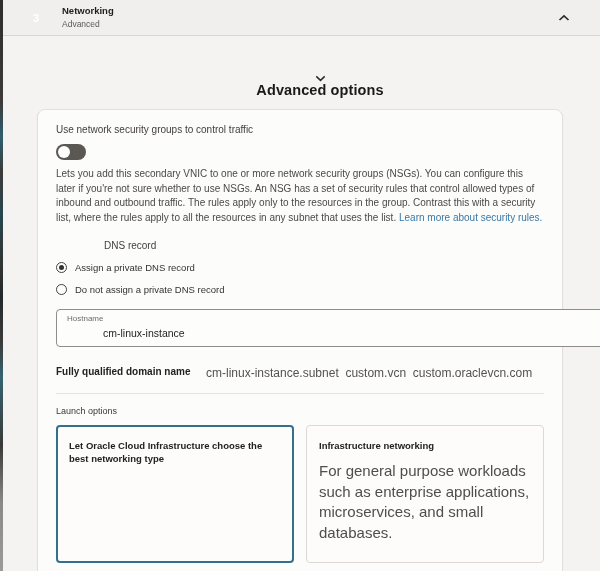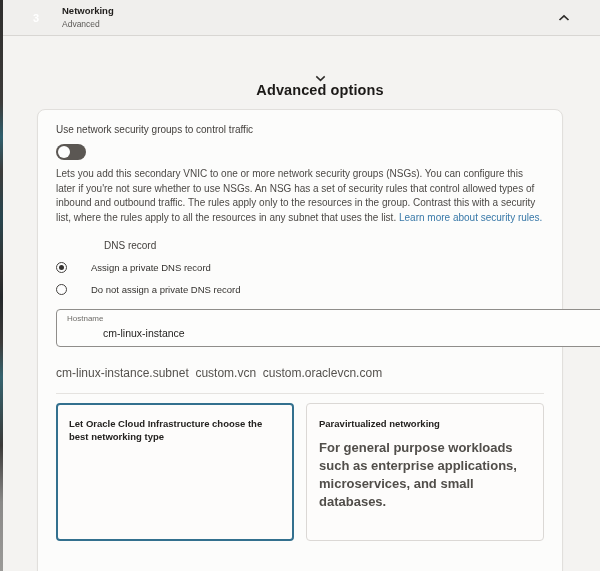--- a/index.html
+++ b/index.html
@@ -57,21 +57,21 @@
     position:absolute; left:2px; top:2px; width:12px; height:12px;
     border-radius:50%; background:#fdfdfd;
   }
   .nsg-desc {
     margin-top:7px; font-size:10px; line-height:1.45; color:#4c4946; max-width:497px;
   }
   a.link { color:#3878a8; text-decoration:none; cursor:pointer; }
   a.link.u { text-decoration:underline; }
   
   .dns-label { margin-top:15px;padding-left:48px; }
-  .radio-row { display:flex; align-items:center; gap:24px; margin-top:11px; cursor:pointer; }
+  .radio-row { display:flex; align-items:center; gap:8px; margin-top:11px; cursor:pointer; }
   .radio {
     width:11px; height:11px; border-radius:50%; border:1px solid #44423f;
     background:#fdfdfd; position:relative; flex:0 0 11px;
   }
   .radio.checked::after {
     content:""; position:absolute; left:2px; top:2px; width:5px; height:5px;
     border-radius:50%; background:#34322f;
   }
   .radio-label { font-size:9.5px; color:#34322f; }
   
@@ -93,21 +93,21 @@
   .fqdn-value { font-size:12px; color:#55524e; white-space:pre-wrap; }
   
   .launch-label { margin-top:12px; font-size:9px; color:#3b3936; }
   .cards { display:flex; gap:12px; margin-top:9px; }
   .card {
     flex:1 1 0; border:1px solid #dbd8d5; border-radius:4px; background:#fdfcfb;
     padding:14px 12px; min-height:138px; cursor:pointer;
   }
   .card.selected { border:2px solid #33708e; padding:13px 11px; }
   .card-title { font-size:9.5px; font-weight:bold; color:#242220; line-height:1.35; margin-bottom:8px; }
-  .card-body { font-size:13px; color:#514e4a; line-height:1.38;font-weight:bold; }
+  .card-body { font-size:15px; color:#514e4a; line-height:1.38; }
   svg.chev { display:block; }
 </style>
 </head>
 <body>
 
 <div class="edge-sliver"></div>
 
 <div class="step-header">
   <div class="step-badge">
     <span>3</span>
@@ -148,30 +148,32 @@
     <span class="radio"></span>
     <span class="radio-label">Do not assign a private DNS record</span>
   </div>
 
   <div class="input-box">
     <span class="float-label">Hostname</span>
     <input type="text" value="cm-linux-instance" style="">
   </div>
 
   <div class="fqdn-row">
+    <div class="fqdn-label">Fully qualified domain name</div>
     <div class="fqdn-value">cm-linux-instance.subnet  custom.vcn  custom.oraclevcn.com</div>
   </div>
 
+  <div class="launch-label">Launch options</div>
 
   <div class="cards">
 
     <div class="card selected">
       <div class="card-title">Let Oracle Cloud Infrastructure choose the best networking type</div>
     </div>
 
     <div class="card">
-      <div class="card-title">Paravirtualized networking</div>
+      <div class="card-title">Infrastructure networking</div>
       <div class="card-body">For general purpose workloads such as enterprise applications, microservices, and small databases.</div>
     </div>
 
 
   </div>
 </div>
 
 </body></html>

